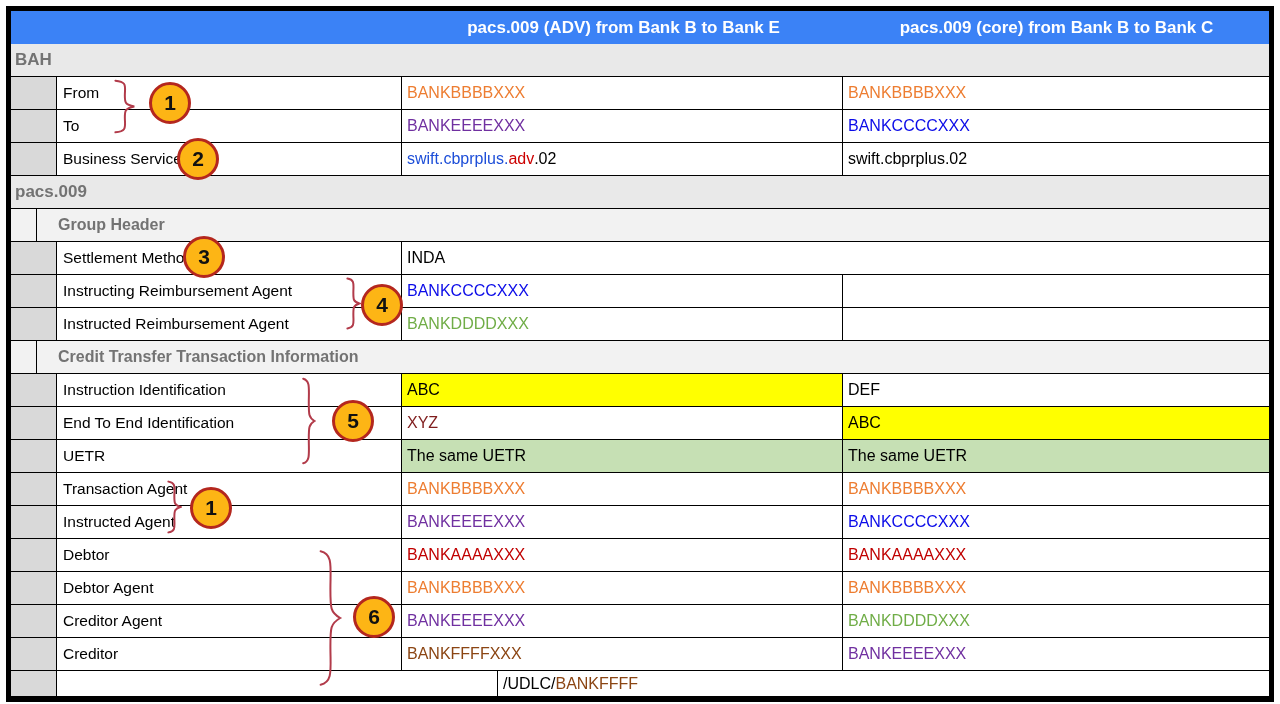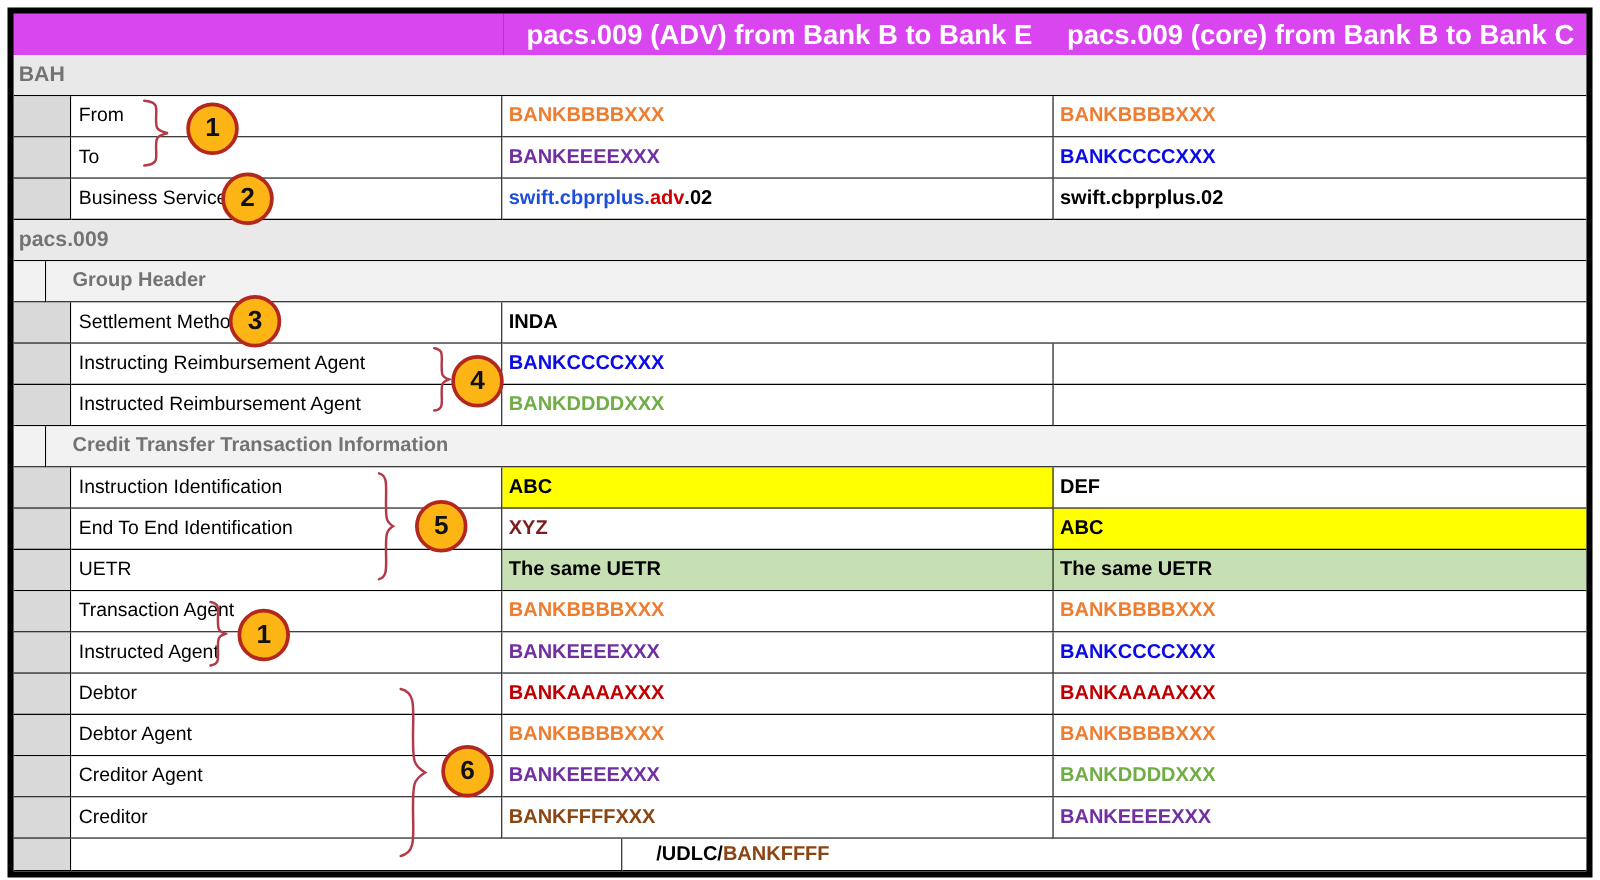--- a/index.html
+++ b/index.html
@@ -10,34 +10,34 @@
   
   .tblwrap { position:absolute; left:6px; top:6px; width:1268px; height:696px;
              border:5px solid #000; background:#fff; }
   .row { display:flex; width:100%; height:33px; }
   .row.hdr { height:33px; background:#000; }
   .row.last { height:26px; }
   .cell { height:100%; display:flex; align-items:center; overflow:hidden;
           border-right:1px solid #000; border-bottom:1px solid #000; white-space:nowrap; }
   .cell:last-child { border-right:none; }
 
-  .hdr .cell { border:none; background:#d946ef; color:#fff; font-weight:bold;
-               font-size:22px; justify-content:center; }
+  .hdr .cell { border:none; background:#3b82f6; color:#fff; font-weight:bold;
+               font-size:17px; justify-content:center; }
   .hdr .spacer { width:392px; }
   .hdr .hcol1 { width:441px; }
   .hdr .hcol2 { flex:1; }
 
   .band-cell { flex:1; background:var(--c-band0,#E9E9E9); font-weight:bold;
                font-size:17px; padding-left:4px; color:#737373; }
   .lvl1 .band-a { width:26px; background:var(--c-band1,#F2F2F2); }
   .lvl1 .band-cell { background:var(--c-band1,#F2F2F2); padding-left:21px; font-size:16px; }
 
   .indent { width:46px; background:var(--c-indent,#D9D9D9); }
   .lblcell { width:345px; font-size:15.5px; color:#000; padding-left:6px; background:#fff; }
-  .valcell { width:441px; font-weight:bold; font-size:16px; padding-left:5px; background:#fff; }
+  .valcell { width:441px; font-weight:normal; font-size:16px; padding-left:5px; background:#fff; }
   .valcell.corecol { flex:1; }
 
   
   .badge { position:absolute; width:42px; height:42px; border-radius:50%;
            background:var(--c-badge_fill,#FDB515); border:3px solid var(--c-badge_border,#B4271E);
            display:flex; align-items:center; justify-content:center;
            font-weight:bold; font-size:21px; color:#111; z-index:6; }
   .b1a { left:149px; top:82px; }
   .b2  { left:177px; top:138px; }
   .b3  { left:183px; top:236px; }
@@ -223,21 +223,21 @@
             <span style="color: rgb(139, 69, 19);">BANKFFFFXXX</span>
           </div>
           <div class="cell valcell corecol">
             <span style="color: rgb(112, 48, 160);">BANKEEEEXXX</span>
           </div>
         </div>
         <div class="row data last">
           <div class="cell indent"></div>
           <div class="cell valcell advcol"></div>
           <div class="cell valcell corecol">
-            <span style="color: rgb(0, 0, 0); margin-left: 22px;">/UDLC/</span>
+            <span style="color: rgb(0, 0, 0);">/UDLC/</span>
             <span style="color: rgb(139, 69, 19);">BANKFFFF</span>
           </div>
         </div>
       </div>
   </div>
 
   <svg class="brace br1" viewBox="0 0 20 100" preserveAspectRatio="none">
     <path d="M4,3 C13,5 11,14 11,30 C11,43 11,46 18,50 C11,54 11,57 11,70 C11,86 13,95 4,97"></path>
     </svg>
   <svg class="brace br4" viewBox="0 0 20 100" preserveAspectRatio="none">

